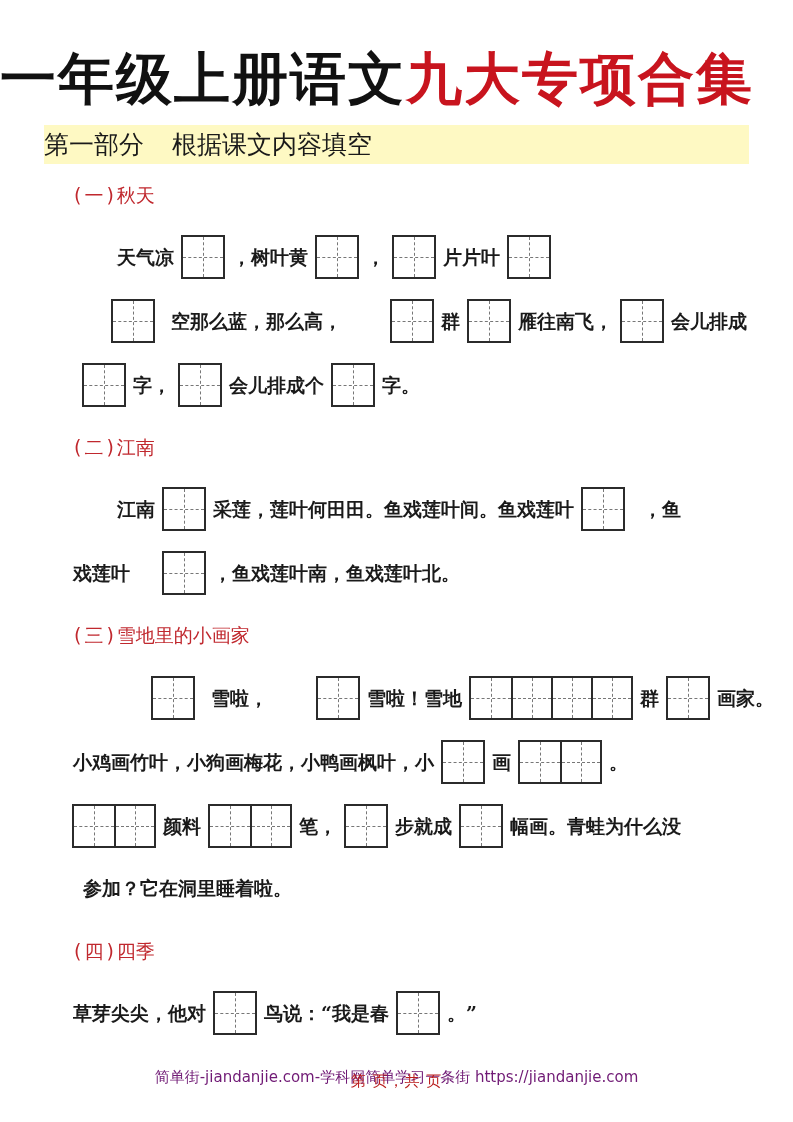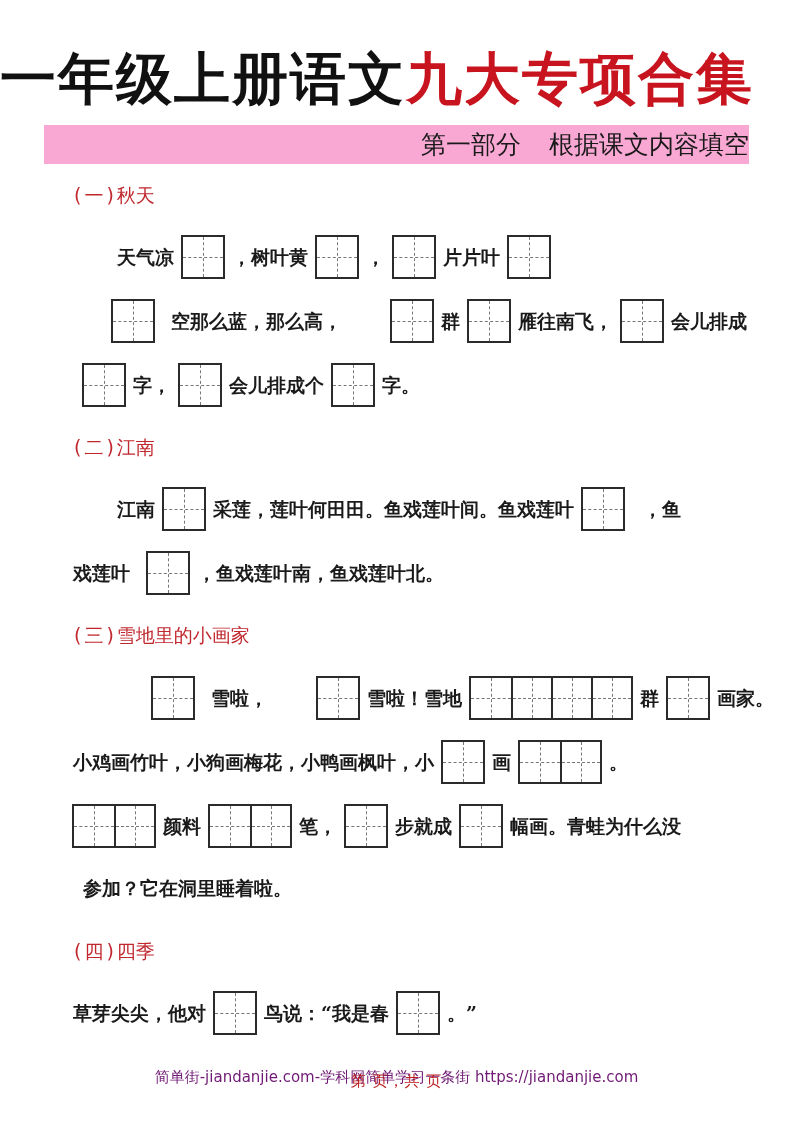--- a/index.html
+++ b/index.html
@@ -4,21 +4,21 @@
 <style>
   html, body { margin: 0; padding: 0; background: #ffffff; }
   body { width: 793px; height: 1122px; position: relative; overflow: hidden;
          font-family: "DejaVu Serif", "Liberation Serif", serif; color: #1a1a1a; }
   .title { position: absolute; left: 0; top: 44px; width: 793px; 
            font-family: "DejaVu Sans", "Liberation Sans", sans-serif; font-weight: bold;
            font-size: 56px; line-height: 70px; letter-spacing: 2px; white-space: nowrap; }
   .title .black { color: #111111; }
   .title .red { color: #c8141e; }
   .banner { position: absolute; left: 44px; top: 125px; width: 705px; height: 39px;
-            background: #f9a8d4; text-align: right; font-size: 25px; line-height: 39px;
+            background: #fef9c3; text-align: left; font-size: 25px; line-height: 39px;
             color: #1a1a1a; white-space: nowrap; }
   .banner .gap { display: inline-block; width: 28px; }
   .heading { position: absolute; left: 40px; font-size: 19px; line-height: 26px; color: #c0282e;
              white-space: nowrap; font-family: "DejaVu Sans", "Liberation Sans", sans-serif; margin-left: 31px; }
   .heading .paren { color: #c0282e; margin: 0 3px; }
   .row { position: absolute; height: 44px; display: flex; align-items: center; white-space: nowrap;
          font-size: 19px; line-height: 44px; font-weight: bold; }
   .t { display: inline-block; padding: 0 7px; }
   .t.tight { padding: 0 16px; }
   .cells { display: inline-flex; border: 2px solid #2b2b2b; height: 40px; box-sizing: content-box; }
@@ -114,21 +114,21 @@
       <span class="cell"></span>
     </span>
   <span class="t">采莲，莲叶何田田。鱼戏莲叶间。鱼戏莲叶</span>
   <span class="cells">
       <span class="cell"></span>
     </span>
   <span class="t" style="padding-left:18px">，鱼</span>
 </div>
 
 <div class="row" style="left:66px; top:551px">
-  <span class="t" style="padding-right:16px">戏莲叶</span>
+  <span class="t" style="padding-right:32px">戏莲叶</span>
   <span class="cells">
       <span class="cell"></span>
     </span>
   <span class="t">，鱼戏莲叶南，鱼戏莲叶北。</span>
 </div>
 
 <div class="heading" style="top:622px">
   <span class="paren">(</span><span>三</span><span class="paren">)</span><span>雪地里的小画家</span>
 </div>
 

